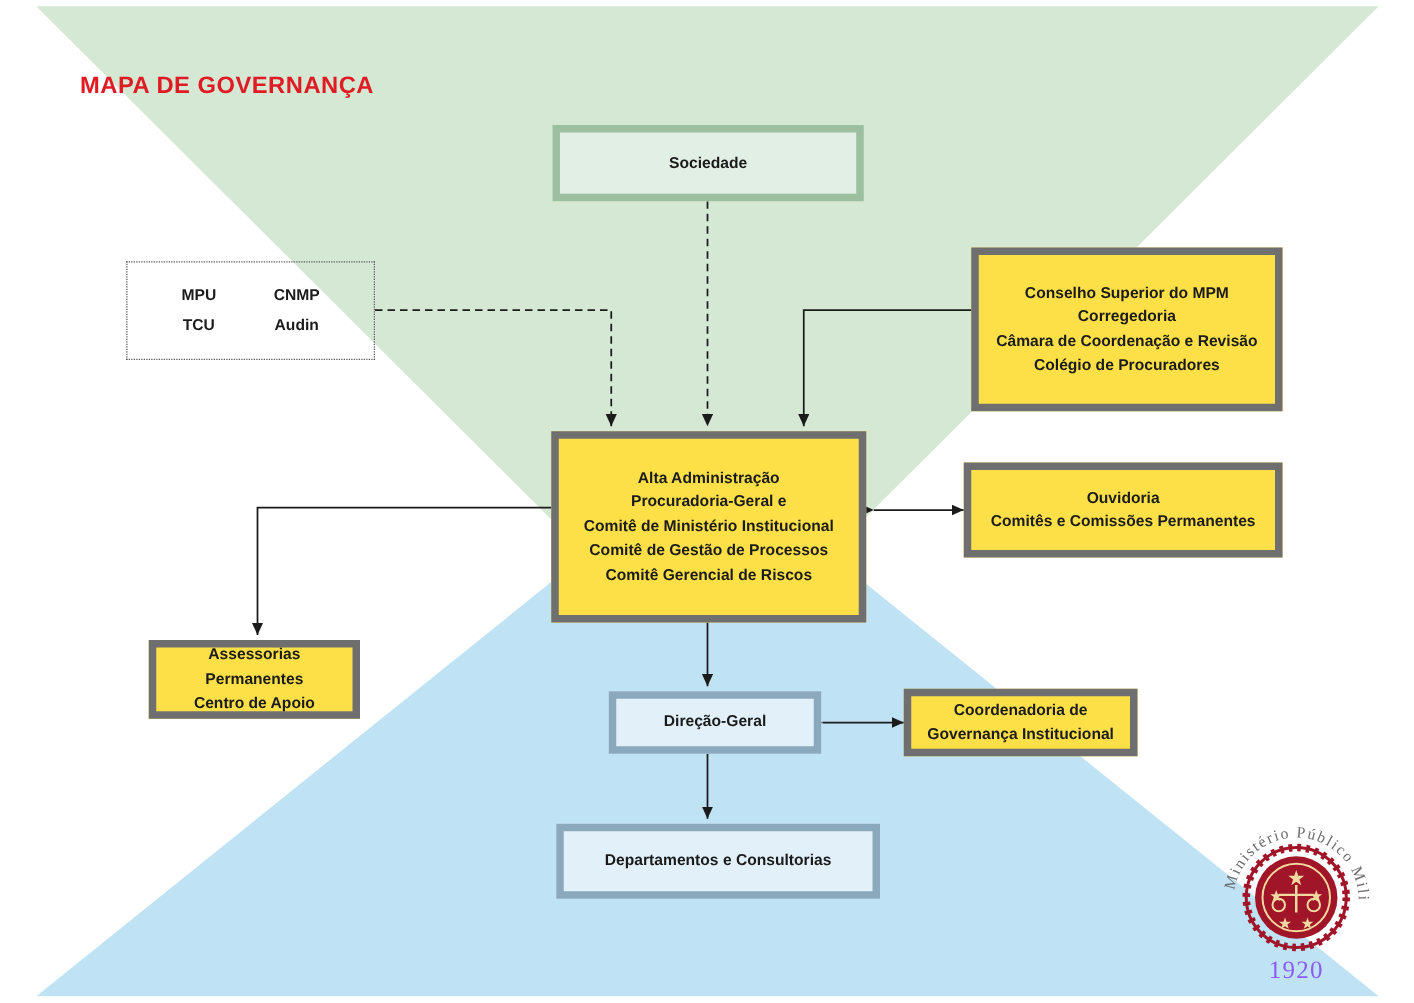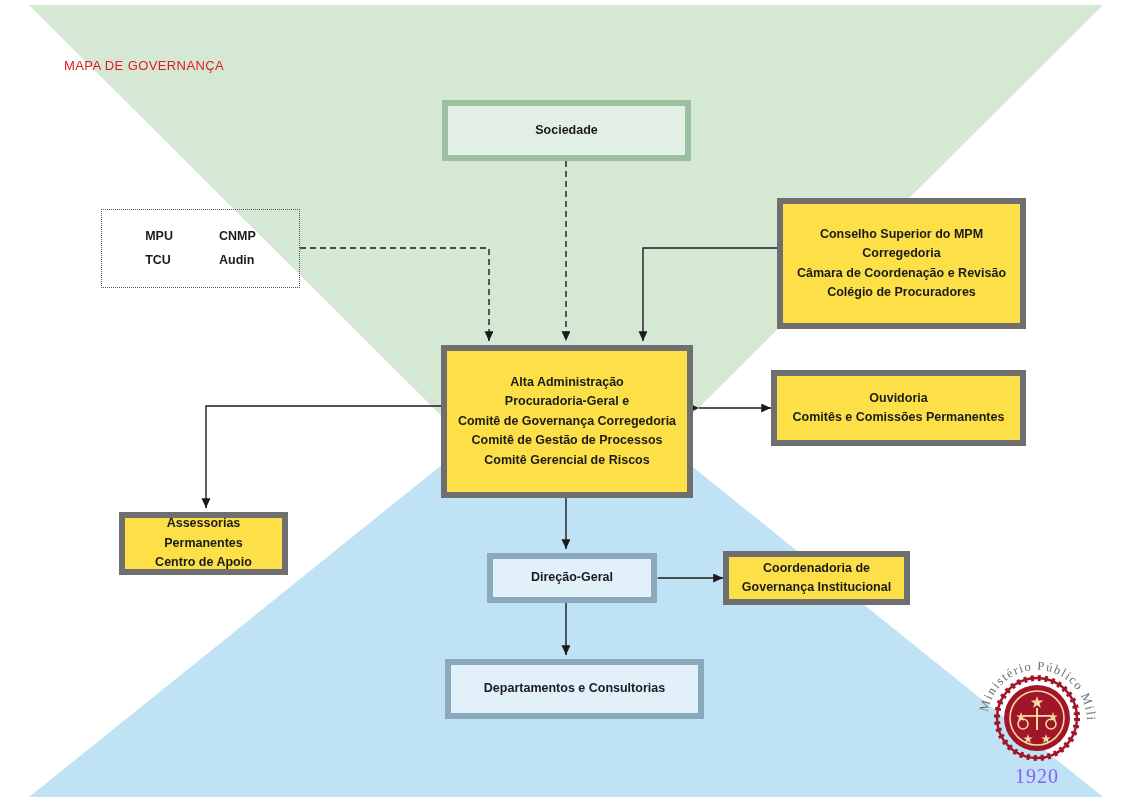--- a/index.html
+++ b/index.html
@@ -26,22 +26,22 @@
     height: 802px;
     pointer-events: none;
   }
   .tri svg { display: block; }
 
   
   #title {
     position: absolute;
     left: 64px;
     top: 58px;
-    font-size: 13px;
-    font-weight: normal;
+    font-size: 19px;
+    font-weight: bold;
     letter-spacing: 0.4px;
     color: #e01b24;
     font-family: "Liberation Sans", sans-serif;
   }
 
   
   .box {
     position: absolute;
     box-sizing: border-box;
     border: 6px solid #0ea5e9;
@@ -72,21 +72,21 @@
   }
   .box-dotted {
     background: transparent;
     border: 1px dotted #555555;
   }
   .dotted-grid {
     display: grid;
     grid-template-columns: auto auto;
     column-gap: 46px;
     row-gap: 4px;
-    text-align: left;
+    text-align: center;
   }
 
   
   #connectors {
     position: absolute;
     left: 0;
     top: 0;
     width: 1131px;
     height: 802px;
     pointer-events: none;
@@ -169,21 +169,21 @@
   <div class="box box-white" style="left:777px; top:198px; width:249px; height:131px;">
     <span class="ln">Conselho Superior do MPM</span>
     <span class="ln">Corregedoria</span>
     <span class="ln">Câmara de Coordenação e Revisão</span>
     <span class="ln">Colégio de Procuradores</span>
   </div>
 
   <div class="box box-white" style="left:441px; top:345px; width:252px; height:153px;">
     <span class="ln">Alta Administração</span>
     <span class="ln">Procuradoria-Geral e</span>
-    <span class="ln">Comitê de Governança Corregedoria</span>
+    <span class="ln">Comitê de Ministério Institucional</span>
     <span class="ln">Comitê de Gestão de Processos</span>
     <span class="ln">Comitê Gerencial de Riscos</span>
   </div>
 
   <div class="box box-white" style="left:771px; top:370px; width:255px; height:76px;">
     <span class="ln">Ouvidoria</span>
     <span class="ln">Comitês e Comissões Permanentes</span>
   </div>
 
   <div class="box box-white" style="left:119px; top:512px; width:169px; height:63px;">

